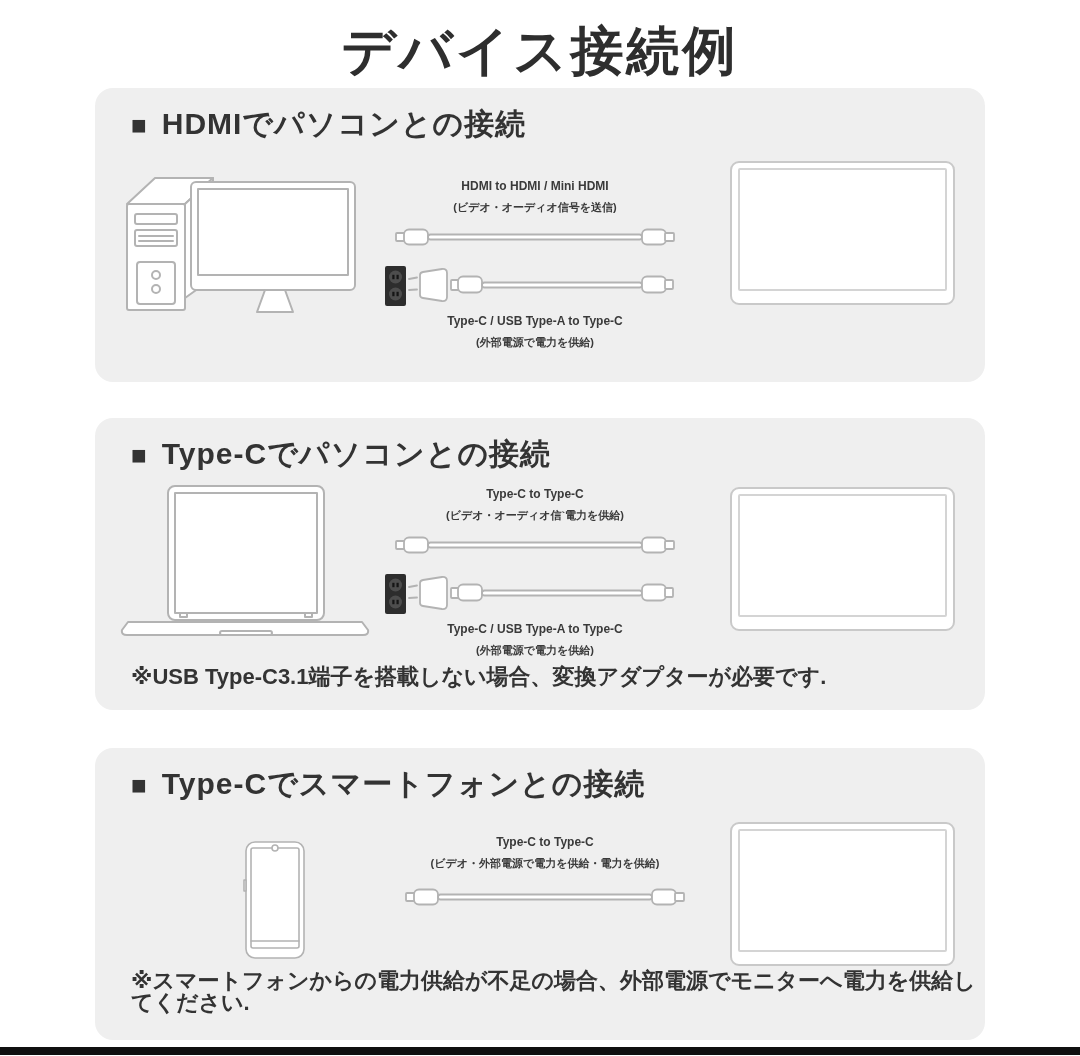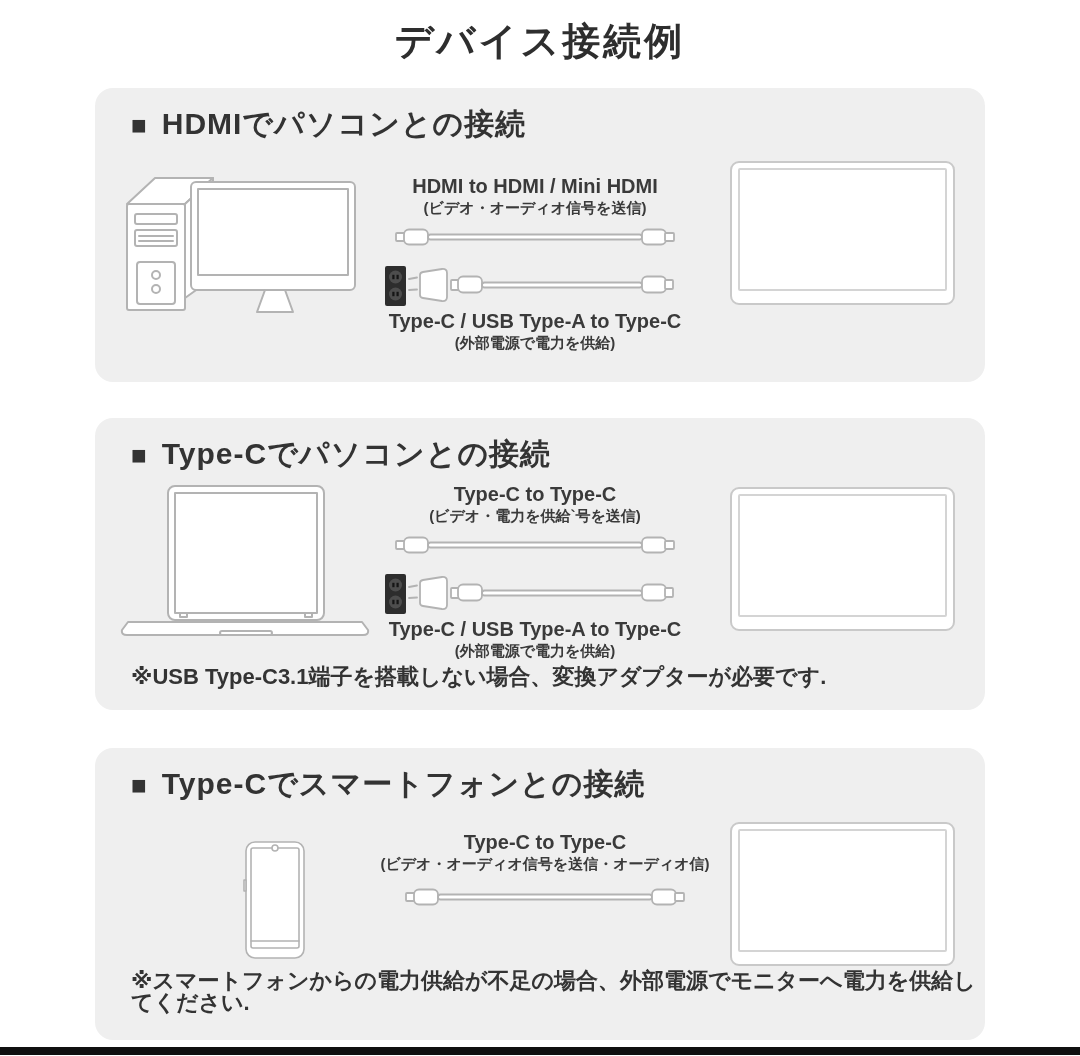--- a/index.html
+++ b/index.html
@@ -1,37 +1,37 @@
 <!DOCTYPE html>
 <html><head>
 <meta charset="utf-8">
 <style>
   * { margin:0; padding:0; box-sizing:border-box; }
   html,body { width:1080px; height:1056px; background:#ffffff;
               font-family:"Liberation Sans","DejaVu Sans",sans-serif; }
   .page { position:relative; width:1080px; height:1056px; background:#fff; overflow:hidden; }
 
   .title { position:absolute; top:16px; left:0; width:100%; text-align:center;
-           font-size:38px; font-weight:bold; color:#2e2e2e; letter-spacing:3px; }
+           font-size:53px; font-weight:bold; color:#2e2e2e; letter-spacing:3px; }
 
   .panel { position:absolute; left:95px; width:890px; background:#efefef; border-radius:18px; }
   .panel1 { top:88px;  height:294px; }
   .panel2 { top:418px; height:292px; }
   .panel3 { top:748px; height:292px; }
 
   .heading { position:absolute; left:36px; top:16px; display:flex; align-items:center; gap:14px;
              font-size:30px; font-weight:bold; color:#333; letter-spacing:1px; }
   .bullet  { font-size:26px; line-height:1; color:#333; }
 
   .device  { position:absolute; }
   .line-art { stroke:#b3b3b3; fill:#ffffff; stroke-width:2; stroke-linejoin:round; stroke-linecap:round; }
 
   .cable-col { position:absolute; width:380px; text-align:center; }
-  .clabel { font-size:20px; font-weight:bold; color:#3a3a3a; line-height:20px; }
-  .csub   { font-size:15px; font-weight:bold; color:#3a3a3a; line-height:19px; margin-top:2px; }
+  .clabel { font-size:12px; font-weight:bold; color:#3a3a3a; line-height:20px; }
+  .csub   { font-size:11px; font-weight:bold; color:#3a3a3a; line-height:19px; margin-top:2px; }
   .cable-svg { display:block; margin:8px auto 0 auto; }
   .power-svg { display:block; margin:16px auto 0 auto; }
 
   .note { position:absolute; left:36px; font-size:22px; font-weight:bold; color:#333; line-height:22px; }
   .note-line + .note-line { margin-top:17px; }
 
   .monitor-outer { position:absolute; left:635px; width:225px; height:144px; background:#fff;
                    border:2px solid #c9c9c9; border-radius:9px; padding:5px 6px 12px 6px; }
   .monitor-inner { width:100%; height:100%; border:2px solid #d4d4d4; border-radius:2px; background:#fff; }
 
@@ -128,21 +128,21 @@
           <rect x="60" y="133" width="7" height="4"></rect>
           <rect x="185" y="133" width="7" height="4"></rect>
           <path d="M8,142 L242,142 L248,150 Q249,155 243,155 L7,155 Q1,155 2,150 Z"></path>
           <rect x="100" y="151" width="52" height="4" rx="2"></rect>
         </g>
       </svg>
     </div>
 
     <div class="cable-col" style="left:250px; top:66px;">
       <div class="clabel">Type-C to Type-C</div>
-      <div class="csub">(ビデオ・電力を供給`号を送信)</div>
+      <div class="csub">(ビデオ・オーディオ信`電力を供給)</div>
       <svg class="cable-svg" width="280" height="24" viewBox="0 0 280 24">
         <g class="line-art" style="stroke-width:1.8;">
           <rect x="1" y="8" width="9" height="8" rx="1"></rect>
           <rect x="9" y="4.5" width="24" height="15" rx="5"></rect>
           <rect x="33" y="9.5" width="214" height="5" rx="2.5"></rect>
           <rect x="247" y="4.5" width="24" height="15" rx="5"></rect>
           <rect x="270" y="8" width="9" height="8" rx="1"></rect>
         </g>
       </svg>
       <svg class="power-svg" width="300" height="42" viewBox="0 0 300 42">
@@ -194,21 +194,21 @@
           <rect x="8" y="8" width="48" height="100" rx="2"></rect>
           <circle cx="32" cy="8" r="3"></circle>
           <line x1="8" y1="101" x2="56" y2="101"></line>
           <rect x="1" y="40" width="2" height="11"></rect>
         </g>
       </svg>
     </div>
 
     <div class="cable-col" style="left:260px; top:84px;">
       <div class="clabel">Type-C to Type-C</div>
-      <div class="csub">(ビデオ・オーディオ信号を送信・オーディオ信)</div>
+      <div class="csub">(ビデオ・外部電源で電力を供給・電力を供給)</div>
       <svg class="cable-svg" style="margin-top:12px;" width="280" height="24" viewBox="0 0 280 24">
         <g class="line-art" style="stroke-width:1.8;">
           <rect x="1" y="8" width="9" height="8" rx="1"></rect>
           <rect x="9" y="4.5" width="24" height="15" rx="5"></rect>
           <rect x="33" y="9.5" width="214" height="5" rx="2.5"></rect>
           <rect x="247" y="4.5" width="24" height="15" rx="5"></rect>
           <rect x="270" y="8" width="9" height="8" rx="1"></rect>
         </g>
       </svg>
     </div>

